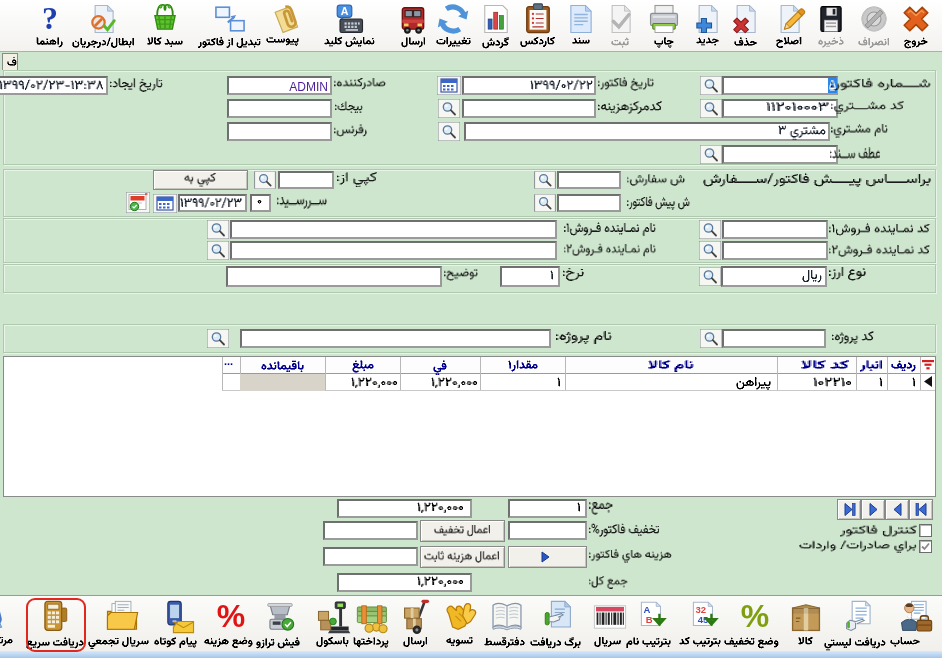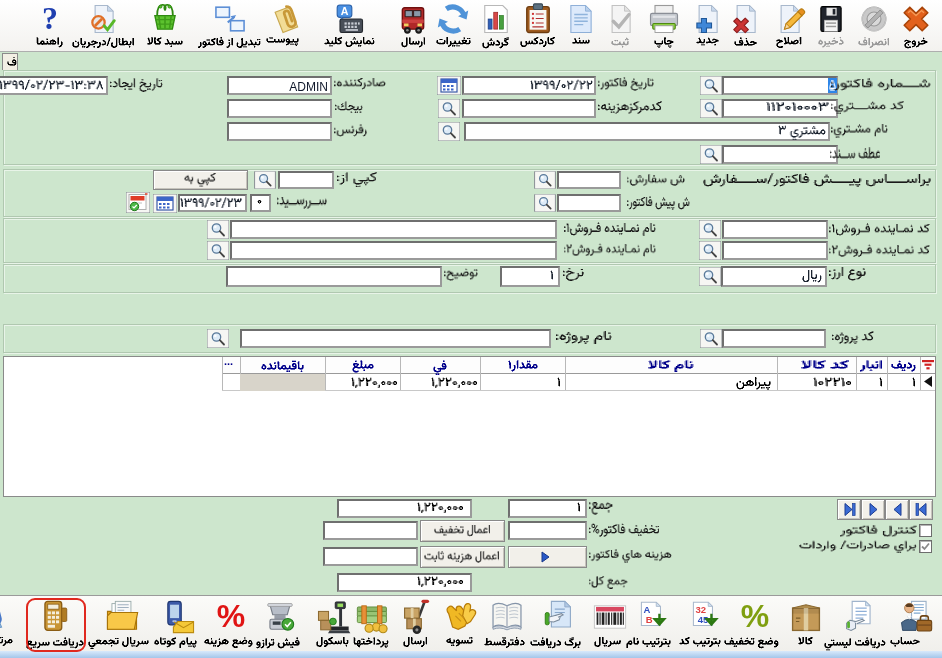--- a/index.html
+++ b/index.html
@@ -341,21 +341,21 @@
       <path fill="#1a1a1a" fill-opacity="0.30" d="M28 0h1v1h-1zM20 1h1v1h-1zM25 1h1v1h-1zM28 1h1v1h-1zM39 1h1v1h-1zM56 1h1v1h-1zM22 2h1v1h-1zM25 2h1v1h-1zM56 2h1v1h-1zM12 3h1v1h-1zM14 3h1v1h-1zM17 3h1v1h-1zM25 3h1v1h-1zM56 3h1v1h-1zM59 3h1v1h-1zM61 3h1v1h-1zM1 4h1v1h-1zM12 4h1v1h-1zM20 4h1v1h-1zM25 4h1v1h-1zM37 4h1v1h-1zM40 4h1v1h-1zM56 4h1v1h-1zM8 5h1v1h-1zM21 5h1v1h-1zM25 5h1v1h-1zM30 5h1v1h-1zM43 5h1v1h-1zM56 5h1v1h-1zM25 6h1v1h-1zM37 6h1v1h-1zM49 6h1v1h-1zM56 6h1v1h-1zM61 6h1v1h-1zM16 7h1v1h-1zM22 7h1v1h-1zM25 7h1v1h-1zM28 7h1v1h-1zM49 7h1v1h-1zM56 7h1v1h-1zM6 8h2v1h-2zM22 8h1v1h-1zM28 8h2v1h-2zM41 8h1v1h-1zM46 8h1v1h-1zM58 8h1v1h-1zM15 9h1v1h-1zM21 9h1v1h-1zM31 9h1v1h-1zM38 9h1v1h-1zM48 9h1v1h-1zM6 10h1v1h-1zM10 10h1v1h-1zM9 11h1v1h-1zM2 12h1v1h-1zM43 12h1v1h-1zM46 12h1v1h-1zM48 12h1v1h-1zM52 12h1v1h-1zM3 13h1v1h-1zM8 13h1v1h-1zM37 13h1v1h-1zM50 13h1v1h-1zM39 14h1v1h-1zM42 14h1v1h-1z"></path>
     </svg>
 <svg style="position:absolute;left:598px;top:101px;" width="64" height="13" viewBox="0 0 65 13" preserveAspectRatio="none">
       <path fill="#1a1a1a" d="M38 1h2v1h-2zM61 1h3v1h-3zM36 2h2v1h-2zM60 2h1v1h-1zM6 3h1v1h-1zM11 3h1v1h-1zM20 3h1v1h-1zM33 3h1v1h-1zM36 3h2v1h-2zM60 3h1v1h-1zM0 4h1v1h-1zM4 4h4v1h-4zM25 4h4v1h-4zM38 4h1v1h-1zM56 4h1v1h-1zM61 4h1v1h-1zM4 5h1v1h-1zM7 5h1v1h-1zM16 5h1v1h-1zM24 5h1v1h-1zM27 5h1v1h-1zM29 5h1v1h-1zM39 5h1v1h-1zM48 5h3v1h-3zM56 5h1v1h-1zM62 5h1v1h-1zM3 6h1v1h-1zM7 6h1v1h-1zM11 6h1v1h-1zM16 6h1v1h-1zM20 6h1v1h-1zM24 6h1v1h-1zM27 6h1v1h-1zM30 6h1v1h-1zM33 6h1v1h-1zM39 6h1v1h-1zM43 6h1v1h-1zM47 6h1v1h-1zM50 6h1v1h-1zM57 6h1v1h-1zM63 6h1v1h-1zM4 7h4v1h-4zM11 7h1v1h-1zM16 7h1v1h-1zM20 7h2v1h-2zM24 7h4v1h-4zM30 7h1v1h-1zM34 7h1v1h-1zM39 7h1v1h-1zM43 7h1v1h-1zM47 7h1v1h-1zM51 7h1v1h-1zM56 7h2v1h-2zM63 7h1v1h-1zM0 8h1v1h-1zM8 8h3v1h-3zM12 8h4v1h-4zM21 8h9v1h-9zM34 8h6v1h-6zM43 8h4v1h-4zM48 8h3v1h-3zM53 8h3v1h-3zM58 8h5v1h-5zM20 9h1v1h-1zM33 9h1v1h-1zM43 9h1v1h-1zM20 10h1v1h-1zM33 10h1v1h-1zM42 10h2v1h-2zM13 11h1v1h-1zM19 11h1v1h-1zM32 11h1v1h-1zM41 11h2v1h-2z"></path>
       <path fill="#1a1a1a" fill-opacity="0.62" d="M40 0h1v1h-1zM63 0h2v1h-2zM37 1h1v1h-1zM40 1h1v1h-1zM11 2h1v1h-1zM38 2h1v1h-1zM59 2h1v1h-1zM61 2h1v1h-1zM7 3h1v1h-1zM19 3h1v1h-1zM26 3h2v1h-2zM55 3h2v1h-2zM59 3h1v1h-1zM61 3h1v1h-1zM1 4h1v1h-1zM29 4h1v1h-1zM37 4h1v1h-1zM49 4h1v1h-1zM55 4h1v1h-1zM62 4h1v1h-1zM3 5h1v1h-1zM11 5h1v1h-1zM25 5h1v1h-1zM28 5h1v1h-1zM30 5h1v1h-1zM38 5h1v1h-1zM47 5h1v1h-1zM63 5h1v1h-1zM4 6h1v1h-1zM6 6h1v1h-1zM12 6h1v1h-1zM34 6h1v1h-1zM40 6h1v1h-1zM51 6h1v1h-1zM56 6h1v1h-1zM0 7h1v1h-1zM3 7h1v1h-1zM8 7h1v1h-1zM12 7h1v1h-1zM33 7h1v1h-1zM40 7h1v1h-1zM44 7h1v1h-1zM46 7h1v1h-1zM48 7h1v1h-1zM50 7h1v1h-1zM62 7h1v1h-1zM1 8h1v1h-1zM7 8h1v1h-1zM11 8h1v1h-1zM16 8h1v1h-1zM20 8h1v1h-1zM30 8h1v1h-1zM33 8h1v1h-1zM47 8h1v1h-1zM56 8h2v1h-2zM63 8h1v1h-1zM21 9h1v1h-1zM34 9h1v1h-1zM49 9h1v1h-1zM13 10h1v1h-1zM15 10h1v1h-1zM19 10h1v1h-1zM15 11h2v1h-2zM18 11h1v1h-1zM31 11h1v1h-1zM33 11h1v1h-1zM18 12h1v1h-1zM31 12h1v1h-1zM40 12h2v1h-2z"></path>
       <path fill="#1a1a1a" fill-opacity="0.30" d="M39 0h1v1h-1zM41 0h1v1h-1zM60 1h1v1h-1zM64 1h1v1h-1zM10 2h1v1h-1zM20 2h1v1h-1zM33 2h1v1h-1zM62 2h1v1h-1zM0 3h1v1h-1zM5 3h1v1h-1zM10 3h1v1h-1zM32 3h1v1h-1zM16 4h1v1h-1zM20 4h1v1h-1zM24 4h1v1h-1zM33 4h1v1h-1zM39 4h1v1h-1zM48 4h1v1h-1zM60 4h1v1h-1zM0 5h2v1h-2zM6 5h1v1h-1zM12 5h1v1h-1zM15 5h1v1h-1zM26 5h1v1h-1zM40 5h1v1h-1zM51 5h1v1h-1zM57 5h1v1h-1zM17 6h1v1h-1zM21 6h1v1h-1zM23 6h1v1h-1zM28 6h1v1h-1zM31 6h1v1h-1zM42 6h1v1h-1zM48 6h1v1h-1zM62 6h1v1h-1zM1 7h1v1h-1zM10 7h1v1h-1zM15 7h1v1h-1zM29 7h1v1h-1zM31 7h1v1h-1zM38 7h1v1h-1zM58 7h1v1h-1zM4 8h2v1h-2zM51 8h1v1h-1zM8 9h2v1h-2zM13 9h2v1h-2zM22 9h2v1h-2zM28 9h1v1h-1zM35 9h3v1h-3zM44 9h2v1h-2zM50 9h1v1h-1zM53 9h3v1h-3zM58 9h4v1h-4zM16 10h1v1h-1zM32 10h1v1h-1zM14 11h1v1h-1zM20 11h1v1h-1zM40 11h1v1h-1zM17 12h1v1h-1zM32 12h1v1h-1z"></path>
     </svg>
 <div class="in" style="left:227px;top:76px;width:105px;height:19px;"></div>
 <div class="in" style="left:227px;top:99px;width:105px;height:19px;"></div>
 <div class="in" style="left:227px;top:122px;width:105px;height:19px;"></div>
-<div style="position:absolute;left:236px;top:80px;width:92px;text-align:right;font-family:'Liberation Sans',sans-serif;font-size:12px;color:#0f172a">ADMIN</div>
+<div style="position:absolute;left:236px;top:80px;width:92px;text-align:right;font-family:'Liberation Sans',sans-serif;font-size:12px;color:#4c1d95">ADMIN</div>
 <svg style="position:absolute;left:334px;top:78px;" width="52" height="12" viewBox="0 0 54 13" preserveAspectRatio="none">
       <path fill="#1a1a1a" d="M28 0h1v1h-1zM26 1h2v1h-2zM17 2h1v1h-1zM21 2h1v1h-1zM25 2h1v1h-1zM12 3h1v1h-1zM25 3h2v1h-2zM36 3h1v1h-1zM0 4h1v1h-1zM4 4h3v1h-3zM12 4h1v1h-1zM26 4h2v1h-2zM37 4h1v1h-1zM49 4h3v1h-3zM4 5h1v1h-1zM6 5h1v1h-1zM13 5h1v1h-1zM22 5h1v1h-1zM28 5h1v1h-1zM38 5h1v1h-1zM48 5h1v1h-1zM52 5h1v1h-1zM3 6h1v1h-1zM7 6h1v1h-1zM13 6h1v1h-1zM18 6h1v1h-1zM22 6h1v1h-1zM28 6h1v1h-1zM31 6h1v1h-1zM38 6h1v1h-1zM45 6h1v1h-1zM47 6h1v1h-1zM52 6h1v1h-1zM0 7h1v1h-1zM3 7h2v1h-2zM6 7h2v1h-2zM12 7h3v1h-3zM17 7h2v1h-2zM21 7h2v1h-2zM27 7h2v1h-2zM32 7h1v1h-1zM37 7h1v1h-1zM41 7h1v1h-1zM44 7h4v1h-4zM51 7h2v1h-2zM0 8h1v1h-1zM4 8h3v1h-3zM10 8h2v1h-2zM14 8h3v1h-3zM19 8h2v1h-2zM23 8h5v1h-5zM32 8h1v1h-1zM34 8h3v1h-3zM42 8h2v1h-2zM46 8h5v1h-5zM31 9h1v1h-1zM31 10h1v1h-1zM29 11h2v1h-2z"></path>
       <path fill="#1a1a1a" fill-opacity="0.62" d="M27 0h1v1h-1zM29 0h1v1h-1zM40 0h2v1h-2zM25 1h1v1h-1zM28 1h1v1h-1zM40 1h2v1h-2zM22 2h1v1h-1zM24 2h1v1h-1zM40 2h2v1h-2zM0 3h1v1h-1zM5 3h1v1h-1zM17 3h1v1h-1zM35 3h1v1h-1zM40 3h2v1h-2zM1 4h1v1h-1zM13 4h1v1h-1zM36 4h1v1h-1zM40 4h2v1h-2zM48 4h1v1h-1zM52 4h1v1h-1zM3 5h1v1h-1zM7 5h1v1h-1zM12 5h1v1h-1zM17 5h2v1h-2zM27 5h1v1h-1zM31 5h1v1h-1zM37 5h1v1h-1zM40 5h2v1h-2zM44 5h2v1h-2zM47 5h1v1h-1zM49 5h1v1h-1zM17 6h1v1h-1zM32 6h1v1h-1zM40 6h2v1h-2zM44 6h1v1h-1zM1 7h1v1h-1zM5 7h1v1h-1zM10 7h2v1h-2zM15 7h2v1h-2zM19 7h2v1h-2zM23 7h4v1h-4zM31 7h1v1h-1zM34 7h3v1h-3zM38 7h1v1h-1zM42 7h2v1h-2zM49 7h2v1h-2zM1 8h1v1h-1zM9 8h1v1h-1zM12 8h1v1h-1zM17 8h2v1h-2zM21 8h1v1h-1zM31 8h1v1h-1zM37 8h1v1h-1zM41 8h1v1h-1zM44 8h1v1h-1zM51 8h1v1h-1zM32 9h1v1h-1zM30 10h1v1h-1z"></path>
       <path fill="#1a1a1a" fill-opacity="0.30" d="M12 2h1v1h-1zM18 2h1v1h-1zM26 2h1v1h-1zM1 3h1v1h-1zM4 3h1v1h-1zM11 3h1v1h-1zM21 3h2v1h-2zM37 3h1v1h-1zM50 3h2v1h-2zM38 4h1v1h-1zM5 5h1v1h-1zM21 5h1v1h-1zM32 5h1v1h-1zM51 5h1v1h-1zM53 5h1v1h-1zM4 6h1v1h-1zM6 6h1v1h-1zM14 6h1v1h-1zM37 6h1v1h-1zM48 6h1v1h-1zM53 6h1v1h-1zM9 7h1v1h-1zM40 7h1v1h-1zM48 7h1v1h-1zM7 8h1v1h-1zM13 8h1v1h-1zM22 8h1v1h-1zM28 8h1v1h-1zM45 8h1v1h-1zM31 11h1v1h-1zM29 12h1v1h-1z"></path>
     </svg>
 <svg style="position:absolute;left:335px;top:101px;" width="28" height="12" viewBox="0 0 32 12" preserveAspectRatio="none">
       <path fill="#1a1a1a" d="M12 1h1v1h-1zM12 2h1v1h-1zM7 3h1v1h-1zM12 3h1v1h-1zM0 4h1v1h-1zM12 4h1v1h-1zM16 4h3v1h-3zM3 5h1v1h-1zM8 5h1v1h-1zM12 5h1v1h-1zM16 5h1v1h-1zM19 5h2v1h-2zM30 5h1v1h-1zM3 6h1v1h-1zM12 6h1v1h-1zM20 6h2v1h-2zM26 6h1v1h-1zM30 6h1v1h-1zM4 7h1v1h-1zM12 7h1v1h-1zM18 7h3v1h-3zM25 7h2v1h-2zM30 7h1v1h-1zM0 8h1v1h-1zM5 8h7v1h-7zM13 8h5v1h-5zM21 8h5v1h-5zM27 8h3v1h-3zM18 11h1v1h-1zM23 11h1v1h-1zM25 11h1v1h-1zM29 11h1v1h-1z"></path>
       <path fill="#1a1a1a" fill-opacity="0.62" d="M12 0h1v1h-1zM8 2h1v1h-1zM8 3h1v1h-1zM1 4h1v1h-1zM8 4h2v1h-2zM19 4h1v1h-1zM4 5h1v1h-1zM7 5h1v1h-1zM9 5h1v1h-1zM15 5h1v1h-1zM18 5h1v1h-1zM21 5h1v1h-1zM26 5h1v1h-1zM22 6h1v1h-1zM25 6h1v1h-1zM0 7h1v1h-1zM3 7h1v1h-1zM11 7h1v1h-1zM13 7h1v1h-1zM17 7h1v1h-1zM21 7h1v1h-1zM1 8h1v1h-1zM4 8h1v1h-1zM12 8h1v1h-1zM18 8h1v1h-1zM26 8h1v1h-1zM30 8h1v1h-1zM18 10h1v1h-1zM23 10h1v1h-1zM25 10h1v1h-1zM29 10h1v1h-1zM28 11h1v1h-1z"></path>
       <path fill="#1a1a1a" fill-opacity="0.30" d="M11 1h1v1h-1zM9 2h1v1h-1zM11 2h1v1h-1zM0 3h1v1h-1zM11 3h1v1h-1zM3 4h1v1h-1zM7 4h1v1h-1zM11 4h1v1h-1zM30 4h1v1h-1zM0 5h2v1h-2zM11 5h1v1h-1zM17 5h1v1h-1zM22 5h1v1h-1zM25 5h1v1h-1zM29 5h1v1h-1zM4 6h1v1h-1zM7 6h1v1h-1zM19 6h1v1h-1zM31 6h1v1h-1zM1 7h1v1h-1zM5 7h1v1h-1zM29 7h1v1h-1zM20 8h1v1h-1zM6 9h5v1h-5zM14 9h3v1h-3zM22 9h3v1h-3zM27 9h2v1h-2zM28 10h1v1h-1zM19 11h1v1h-1zM22 11h1v1h-1zM24 11h1v1h-1z"></path>
     </svg>

